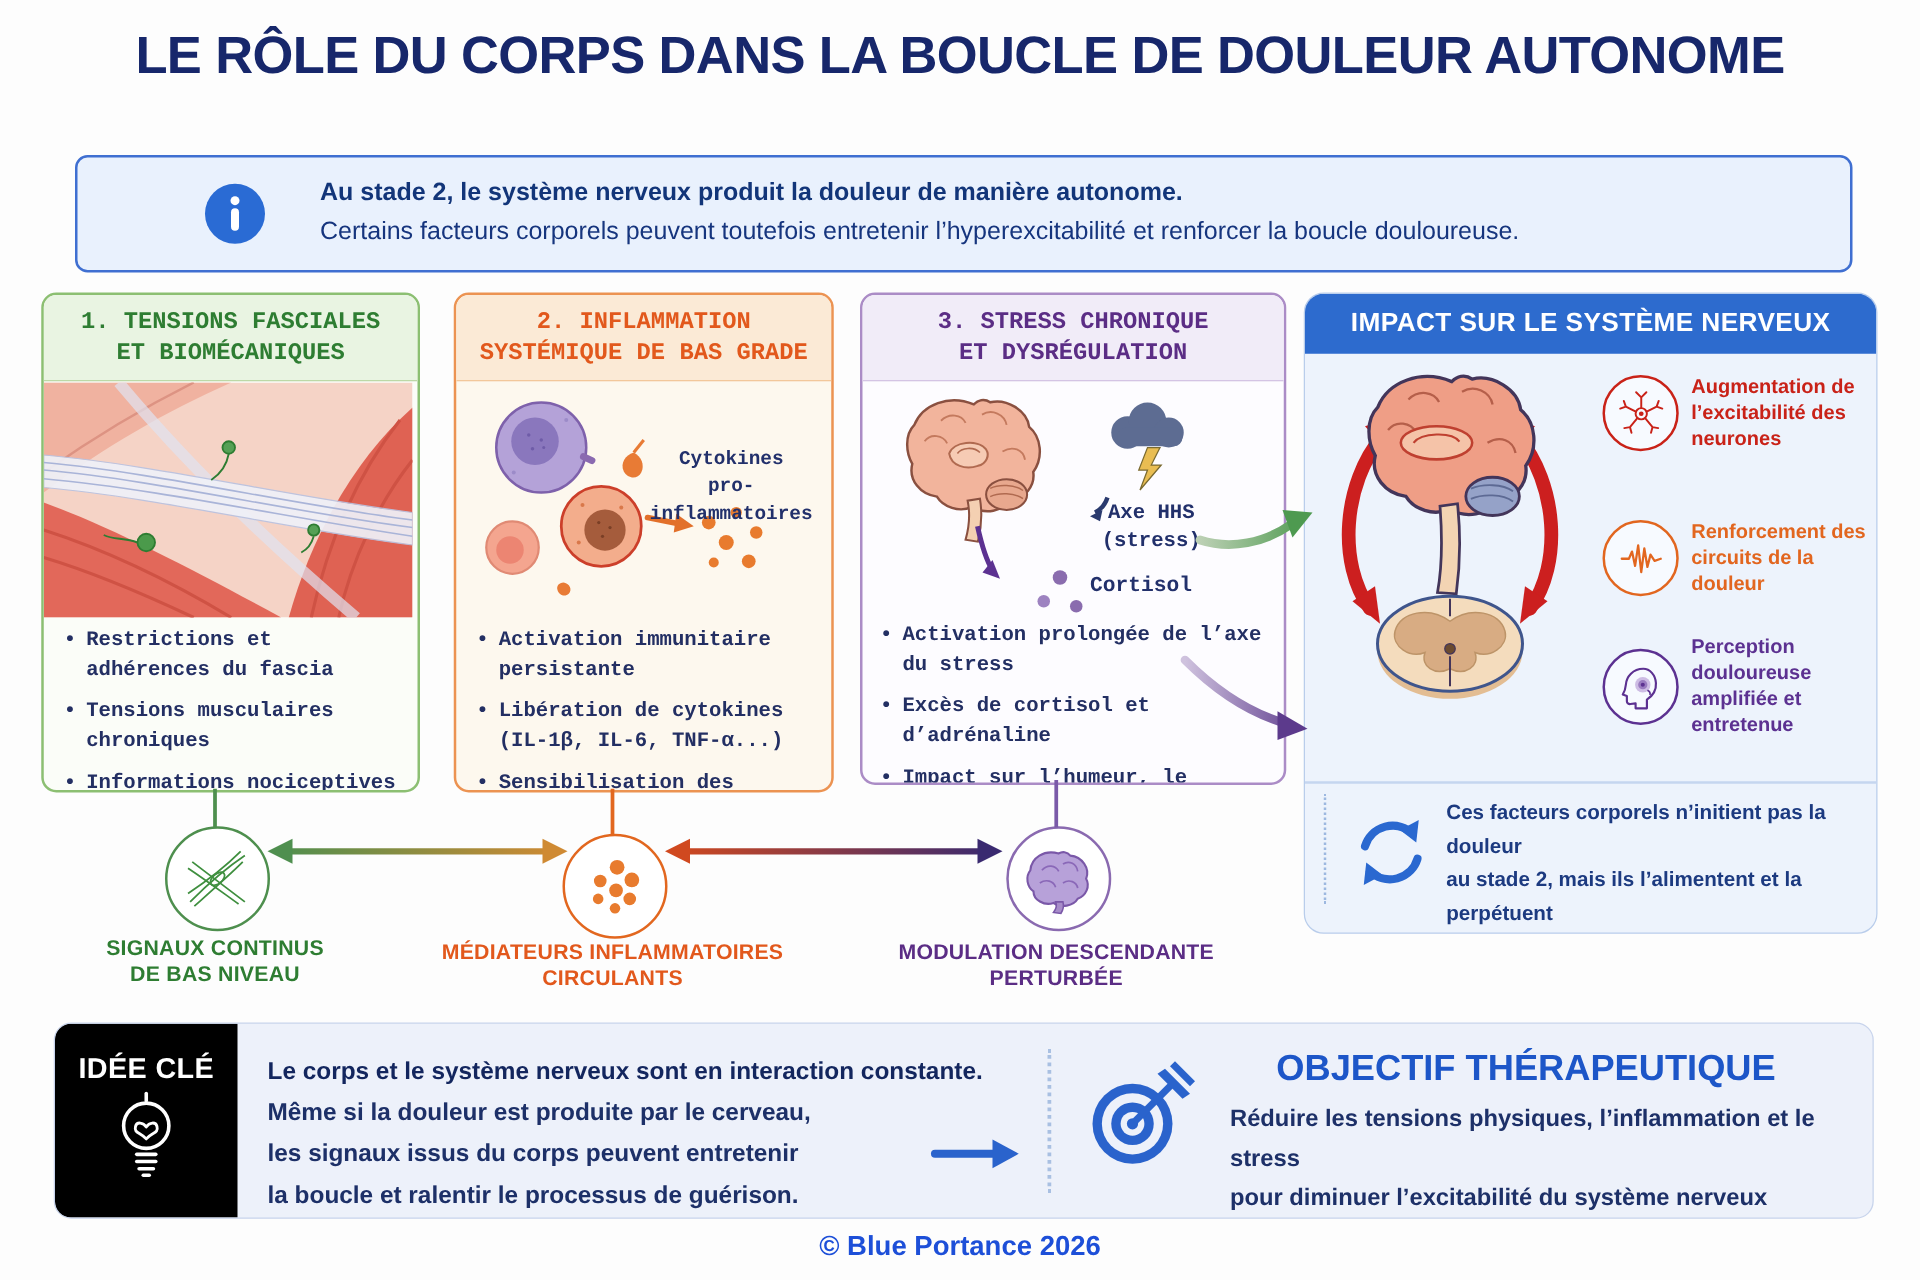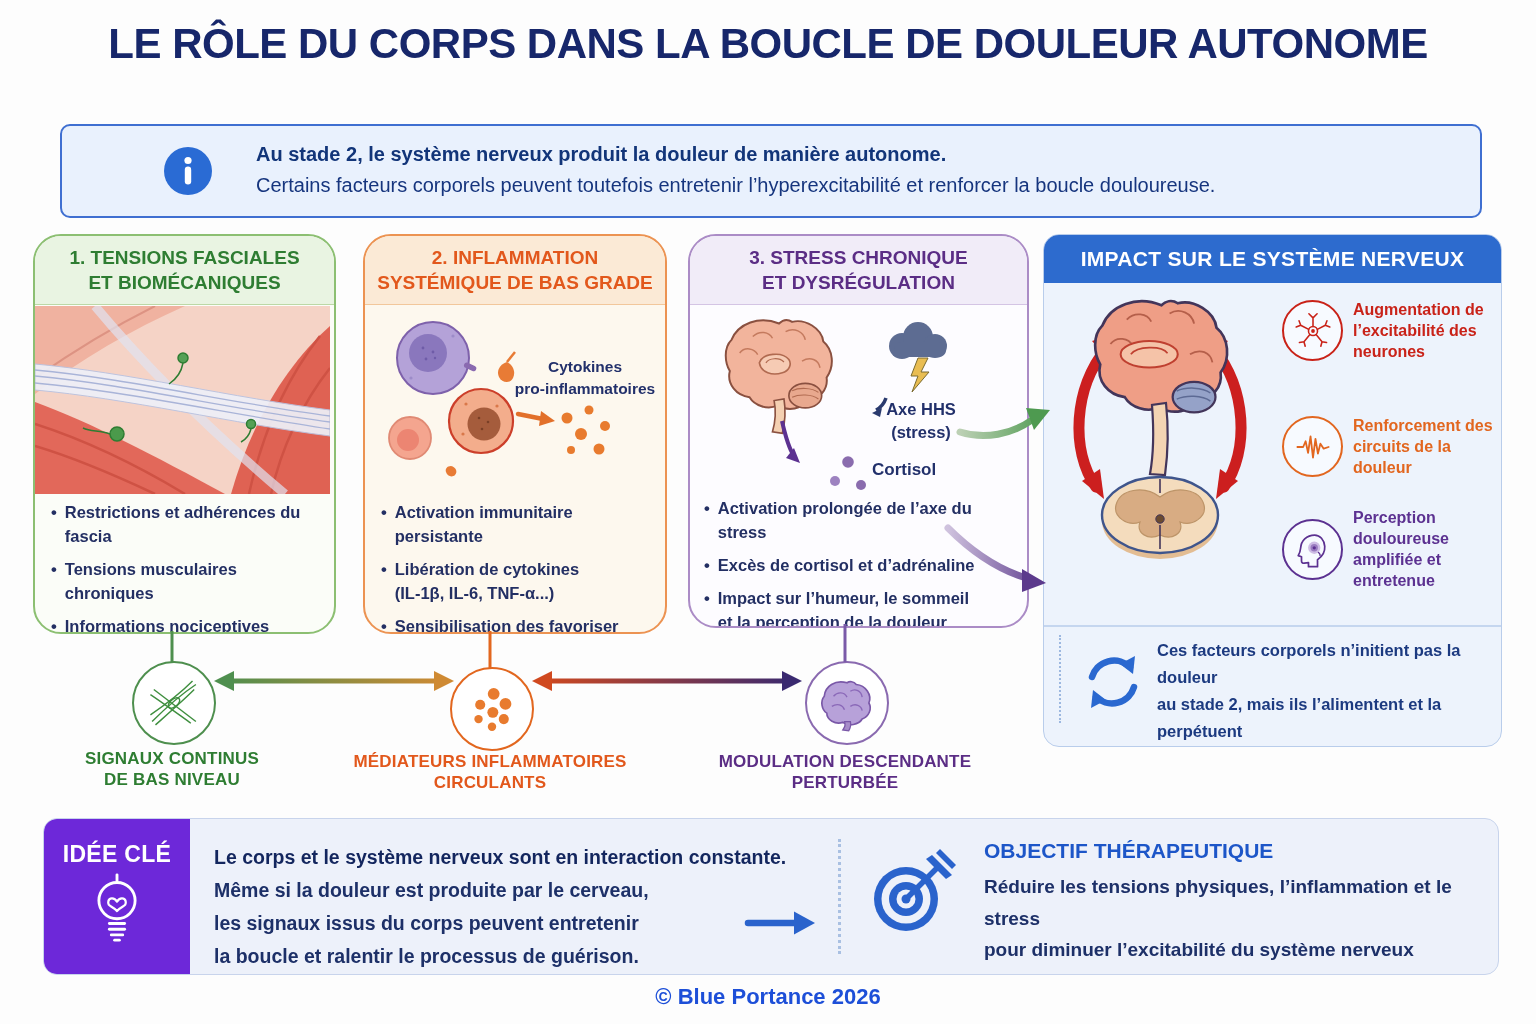--- a/index.html
+++ b/index.html
@@ -11,21 +11,21 @@
               color:#17276b;letter-spacing:-0.5px;}
   .main-subtitle{top:71px;left:0;width:100%;text-align:center;font-size:27px;font-style:italic;
                  font-weight:600;color:#1c4ed6;}
   
   .info-banner{left:60px;top:124px;width:1418px;height:90px;background:#e9f1fd;
                border:2px solid #3f6fd1;border-radius:10px;}
   .info-icon{left:100px;top:19px;width:52px;height:52px;}
   .info-text{left:194px;top:13px;font-size:20px;line-height:31px;color:#16357e;}
   .info-text .b{font-weight:800;color:#123579;display:block;}
   
-  .card{border-radius:28px;overflow:hidden;}
+  .card{border-radius:12px;overflow:hidden;font-family:Liberation Mono, monospace;}
   .card-head{position:absolute;left:0;top:0;right:0;height:68px;display:flex;flex-direction:column;
              justify-content:center;align-items:center;font-weight:800;font-size:19px;line-height:25px;
              text-align:center;}
   .card1{left:33px;top:234px;width:299px;height:396px;background:#fbfdf8;border:2px solid #8cbf72;}
   .card1 .card-head{background:#e9f4e2;border-bottom:1.5px solid #bcd8a6;color:#2e7d32;}
   .card2{left:363px;top:234px;width:300px;height:396px;background:#fdf8ee;border:2px solid #ec9352;}
   .card2 .card-head{background:#fbead6;border-bottom:1.5px solid #f2c79b;color:#e2581c;}
   .card3{left:688px;top:234px;width:305px;height:390px;background:#fdfcff;border:2px solid #ab8cc6;padding-left:32px;}
   .card3 .card-head{background:#f1ecf8;border-bottom:1.5px solid #d4c4e4;color:#5b2d85;}
   .bullets{position:absolute;left:16px;right:8px;}
@@ -55,31 +55,31 @@
                color:#1c3a80;line-height:27px;}
   .impact-note span{display:block;}
   
   .flow-circle{position:absolute;width:80px;height:80px;border-radius:50%;background:#ffffff;
                display:flex;align-items:center;justify-content:center;}
   .flow-label{position:absolute;text-align:center;font-weight:800;font-size:17px;line-height:21px;letter-spacing:.2px;}
   .flow-label span{display:block;}
   
   .key-bar{left:43px;top:818px;width:1454px;height:155px;background:#edf1fa;border:1.5px solid #c8d4ec;
            border-radius:14px;overflow:hidden;}
-  .idea-box{position:absolute;left:0;top:0;width:146px;height:100%;background:#6d28d9;
+  .idea-box{position:absolute;left:0;top:0;width:146px;height:100%;background:#000000;
             border-radius:12px 0 0 12px;text-align:center;}
   .idea-title{margin-top:22px;color:#ffffff;font-size:23px;font-weight:800;letter-spacing:.3px;}
   .key-text{position:absolute;left:170px;top:22px;font-size:19.5px;line-height:33px;color:#1d3068;font-weight:600;}
   .key-text .b{font-weight:800;color:#13265e;display:block;}
   .key-text span{display:block;}
   .key-arrow{position:absolute;left:700px;top:88px;width:74px;height:32px;}
   .key-divider{position:absolute;left:794px;top:20px;height:115px;border-left:3px dotted #a9c0e2;}
   .target-icon{position:absolute;left:818px;top:28px;width:96px;height:96px;}
   .objective{position:absolute;left:940px;top:20px;}
-  .objective-title{font-size:21px;font-weight:800;color:#1d56c8;margin-bottom:8px;}
+  .objective-title{font-size:29px;font-weight:800;color:#1d56c8;margin-bottom:8px;margin-left:37px;}
   .objective-lines{font-size:19px;font-weight:600;color:#1d3068;line-height:31.5px;}
   .objective-lines span{display:block;}
   .footer{top:984px;left:0;width:100%;text-align:center;font-size:22px;font-weight:600;color:#1d4fd8;}
   svg{display:block;}
 </style>
 </head>
 <body>
 
 <div class="stage">
 

